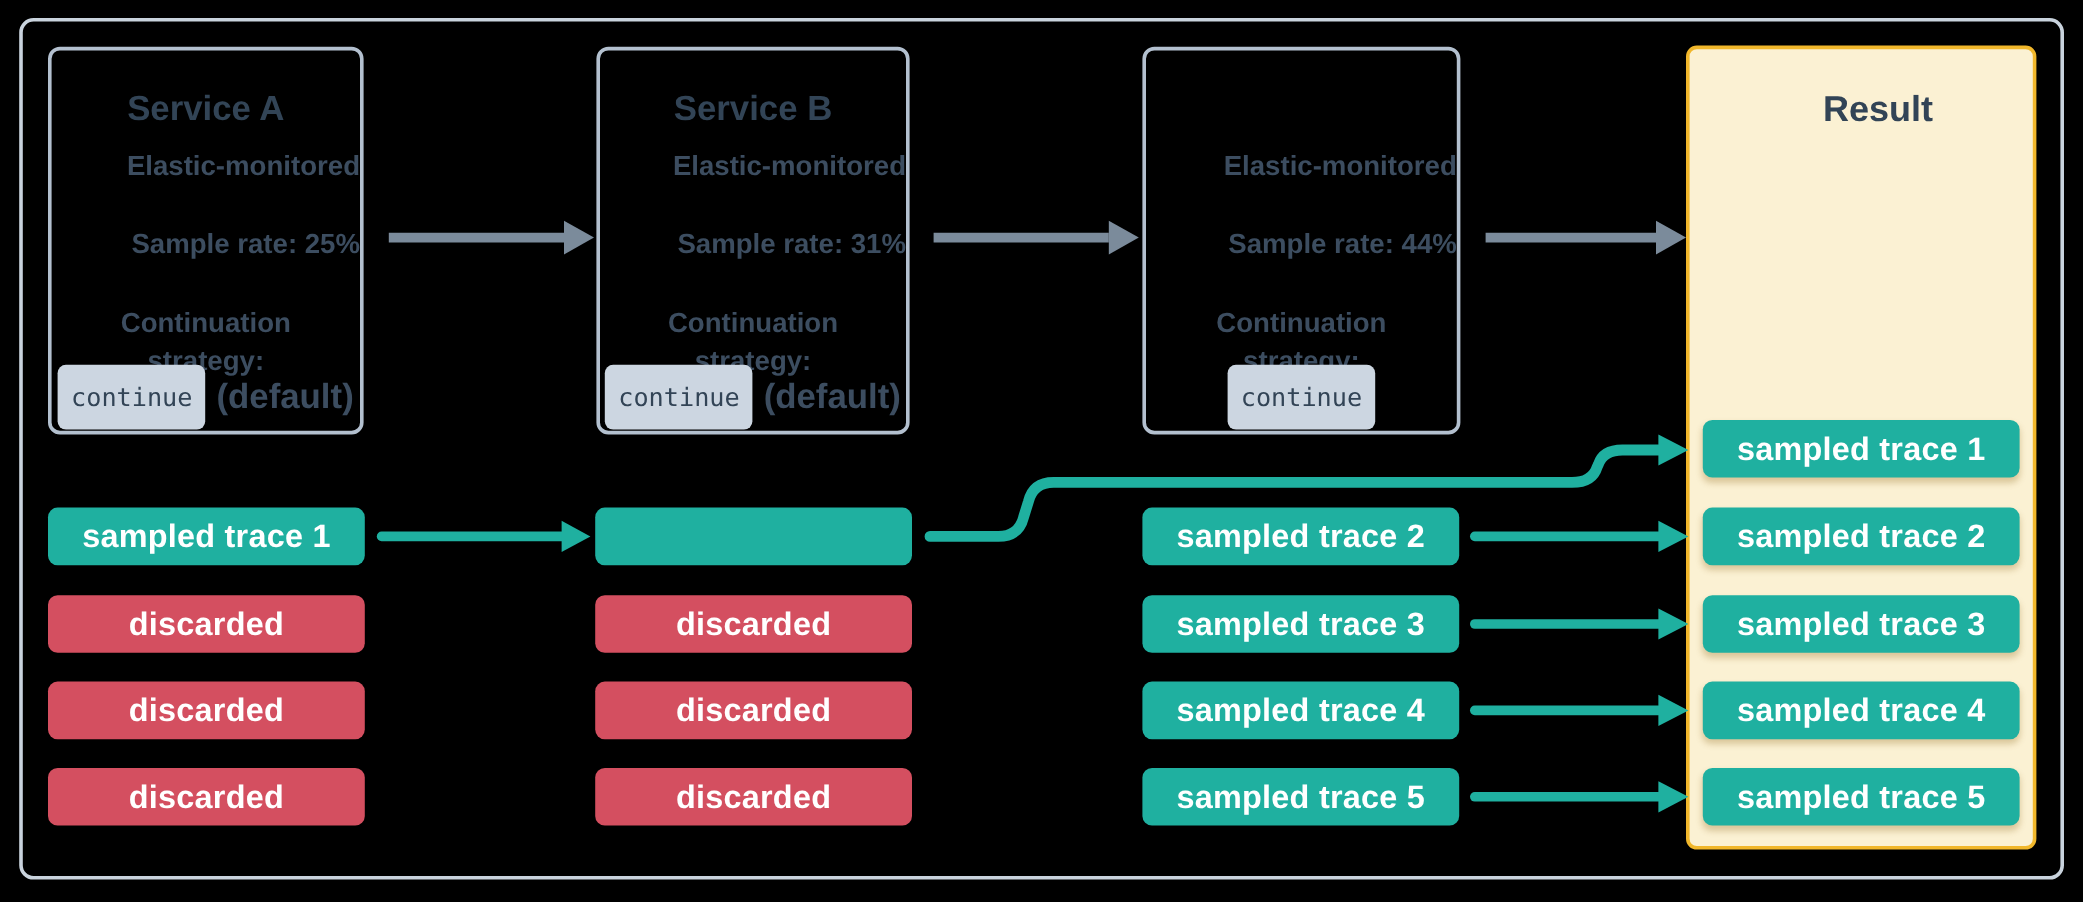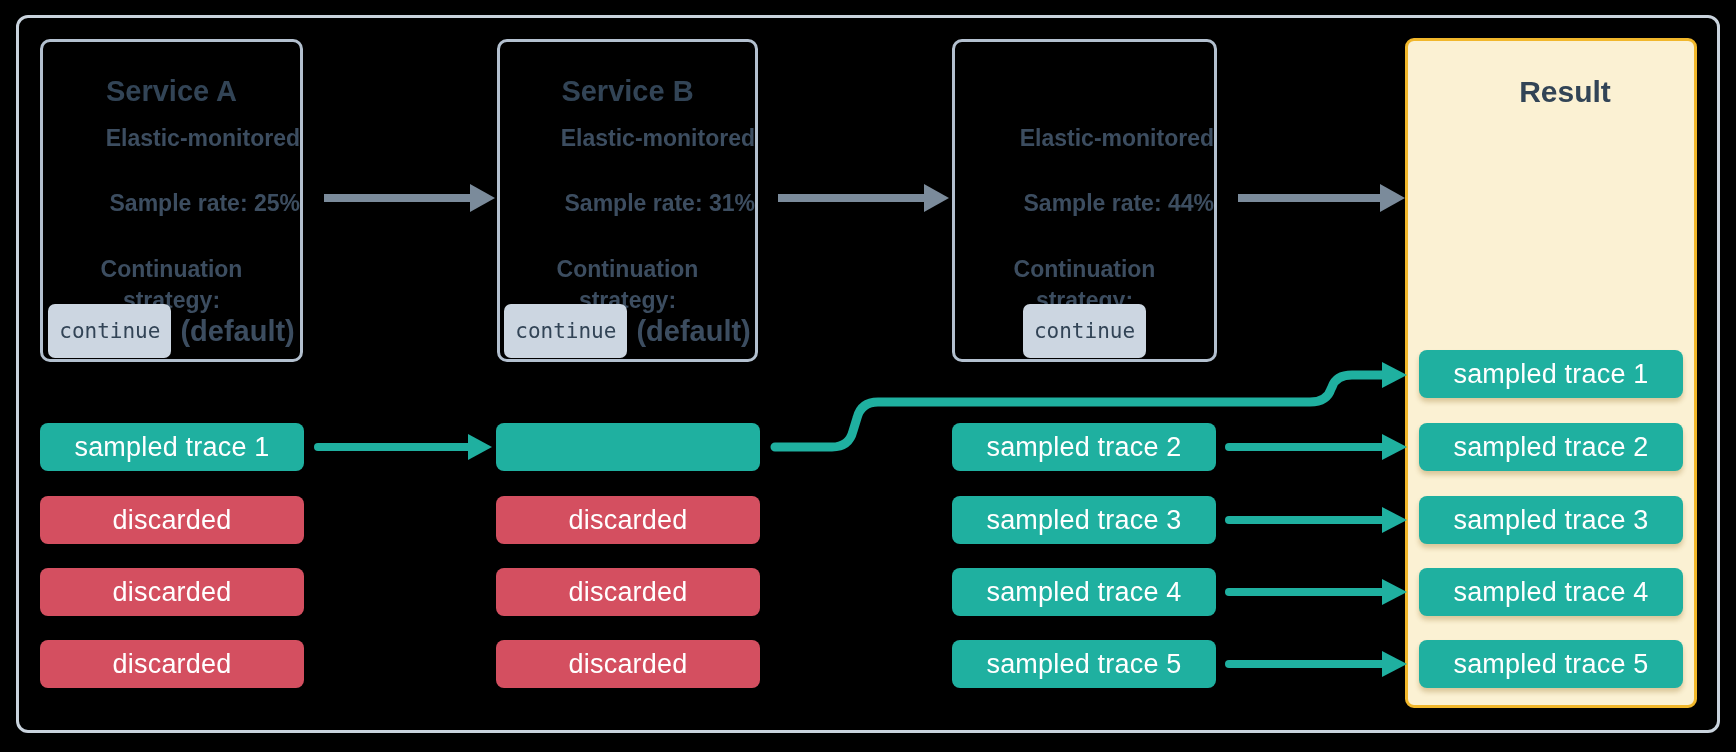--- a/index.html
+++ b/index.html
@@ -71,21 +71,21 @@
     border:3px solid var(--result_border,#f1b72b);border-radius:9px;
   }
   .result-title{
     position:absolute;top:33px;left:0;right:0;text-align:center;
     font-size:30px;line-height:36px;font-weight:800;color:var(--slate_title,#324456);margin-left:28px;
   }
   
   .pill{
     position:absolute;width:264px;height:48px;border-radius:8px;
     display:flex;align-items:center;justify-content:center;
-    color:var(--pill_text,#fff);font-size:27px;font-weight:400;letter-spacing:0.2px;
+    color:var(--pill_text,#fff);font-size:27px;font-weight:700;letter-spacing:0.2px;
   }
   .pill.teal{background:var(--teal,#1fb0a0);}
   .pill.red{background:var(--red,#d44f60);}
   .pill.in-result{box-shadow:0 4px 5px rgba(140,100,20,0.30);}
   .col-a{left:40px;}
   .col-b{left:496px;}
   .col-c{left:952px;}
   .col-r{left:1419px;}
   .row-0{top:350px;}
   .row-1{top:423px;}

